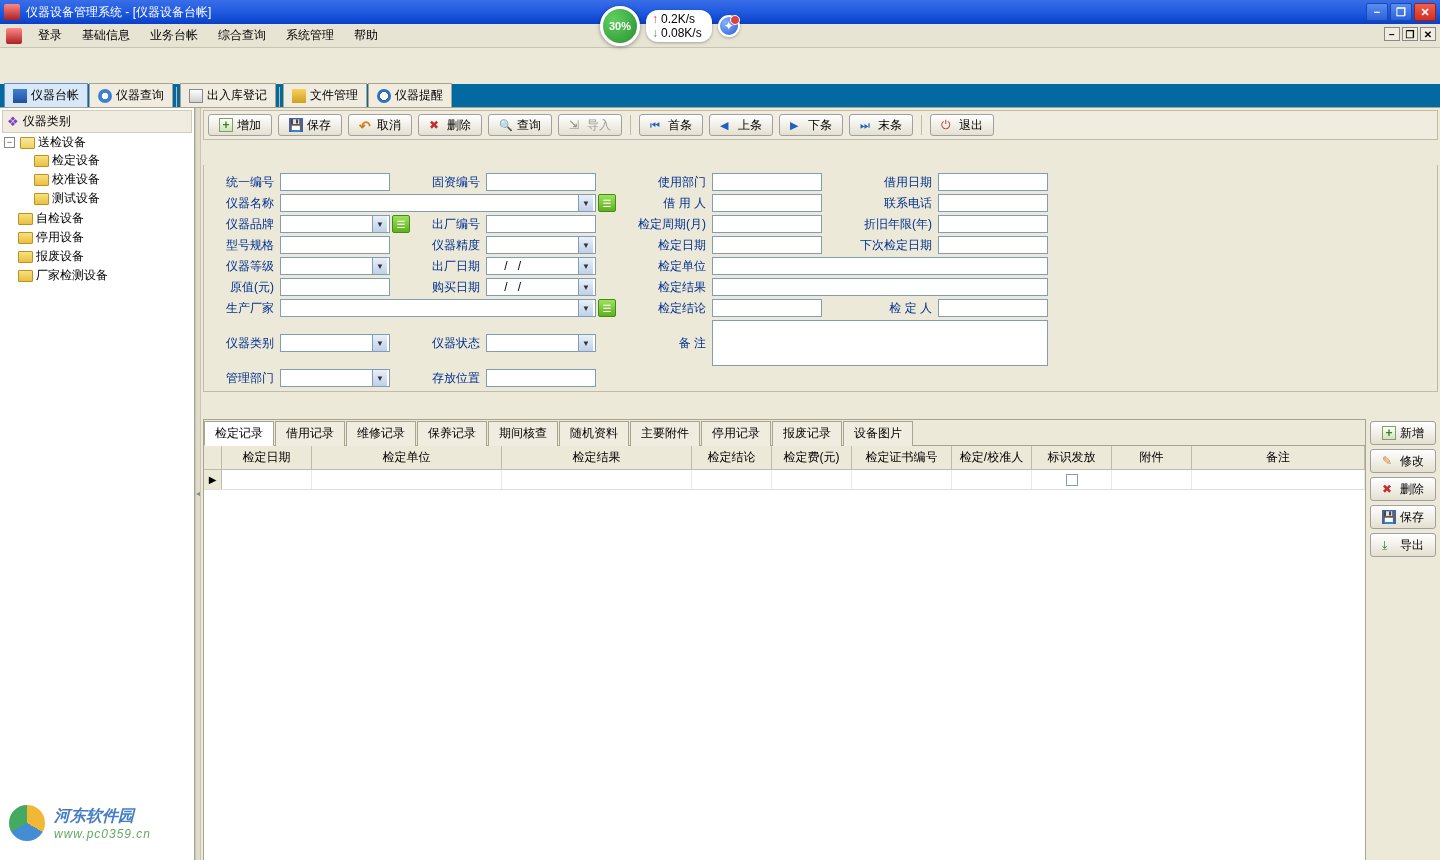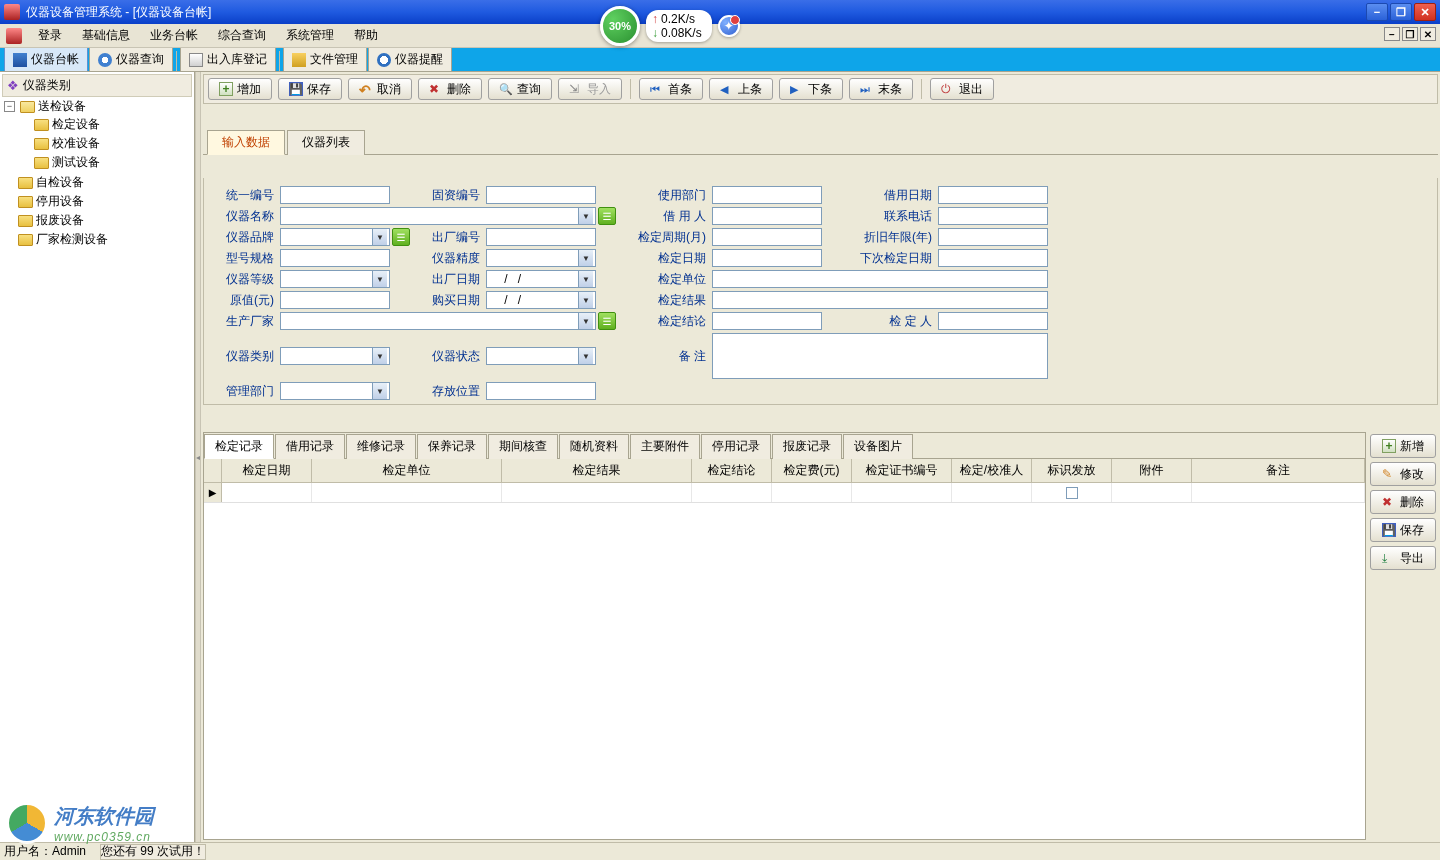--- a/index.html
+++ b/index.html
@@ -24,21 +24,21 @@
 .bluecircle::after{content:"";position:absolute;top:-2px;right:-2px;width:8px;height:8px;border-radius:50%;background:#e04040;border:1px solid #fff;}
 
 
 .menubar { background: #e8e4d4; height: 24px; display: flex; align-items: center; padding: 0 6px; border-bottom: 1px solid #c8c4b4; position: relative; }
 .menubar .menuicon { width: 16px; height: 16px; background: linear-gradient(#f88,#a22); margin-right: 6px; border-radius: 2px; }
 .menubar .menuitem { padding: 3px 10px; cursor: default; }
 .mdi-btns { position: absolute; right: 4px; top: 3px; display: flex; gap: 2px; }
 .mdi-btns span { width: 16px; height: 14px; border: 1px solid #888; background: #f0ece0; display: inline-flex; align-items: center; justify-content: center; font-size: 10px; font-weight: bold; }
 
 
-.tabbar { background: #0ea5e9; height: 24px; display: flex; align-items: flex-end; padding-left: 4px; border-bottom: 1px solid #a8a490; }
+.tabbar { background: #0369a1; height: 24px; display: flex; align-items: flex-end; padding-left: 4px; border-bottom: 1px solid #a8a490; margin-top: 36px; }
 .tabbar .tab { display: flex; align-items: center; gap: 4px; padding: 3px 8px; border: 1px solid #a8a490; border-bottom: none; background: #f0ece0; margin-right: 1px; cursor: default; }
 .tabbar .tab.active { background: #d8e8f8; border-color: #6090d0; }
 .tabbar .sep { width: 2px; height: 20px; border-left: 1px solid #c0bca8; margin: 0 2px; }
 .tabicon { width: 14px; height: 14px; display: inline-block; }
 .tabicon.grid { background: linear-gradient(#4080d0,#2050a0); }
 .tabicon.search { background: radial-gradient(circle,#fff 30%,#4080d0 31%); border-radius: 50%; }
 .tabicon.doc { background: linear-gradient(#fff,#d0d0d0); border:1px solid #888; }
 .tabicon.folder { background: linear-gradient(#f8d060,#d0a020); }
 .tabicon.info { background: radial-gradient(circle,#fff 40%,#3070c0 41%); border-radius: 50%; }
 
@@ -126,21 +126,21 @@
 .rightbtns .btn { width: 100%; justify-content: center; height: 24px; }
 
 
 .statusbar { height: 18px; background: #ece9d8; border-top: 1px solid #c0bca8; display: flex; align-items: center; font-size: 11px; padding: 0 4px; gap: 14px; }
 .statusbar .cell { border: 1px solid #c0bca8; padding: 0 0; height: 16px; display: flex; align-items: center; background: #f0ece0; }
 
 
 .watermark { position: absolute; left: 6px; bottom: 16px; display: flex; align-items: center; gap: 6px; opacity: .9; pointer-events: none; }
 .watermark .logo { width: 42px; height: 42px; border-radius: 50%; background: conic-gradient(#f0b020 0 120deg,#3080d0 120deg 240deg,#30a050 240deg 360deg); border:3px solid #fff; }
 .watermark .txt { display:flex;flex-direction:column;}
-.watermark .cn { font-size: 20px; font-weight: bold; color: #3070c0; font-style: italic; }
+.watermark .cn { font-size: 16px; font-weight: bold; color: #3070c0; font-style: italic; }
 .watermark .en { font-size: 12px; color: #50a050; font-style: italic; letter-spacing:1px;}
 
 </style>
 </head>
 <body>
 
 <div class="speedwidget">
   <div class="speedcircle">30%</div>
   <div class="speedbox">
     <span class="up">0.2K/s</span>
@@ -317,26 +317,20 @@
           <span class="bi bi-last"></span>
           <span>末条</span>
         </span>
       <span class="sep"></span>
       <span class="btn">
           <span class="bi bi-exit"></span>
           <span>退出</span>
         </span>
     </div>
 
-    <div class="innertabs">
-      <div class="tabrow">
-        <div class="tab active">输入数据</div>
-        <div class="tab">仪器列表</div>
-      </div>
-    </div>
 
     <div class="formpanel">
       <div class="formgrid">
 
         <span class="lbl">统一编号</span>
         <input type="text" style="">
         <span class="skip"></span>
         <span class="lbl">固资编号</span>
         <input type="text" style="">
         <span class="skip"></span>

